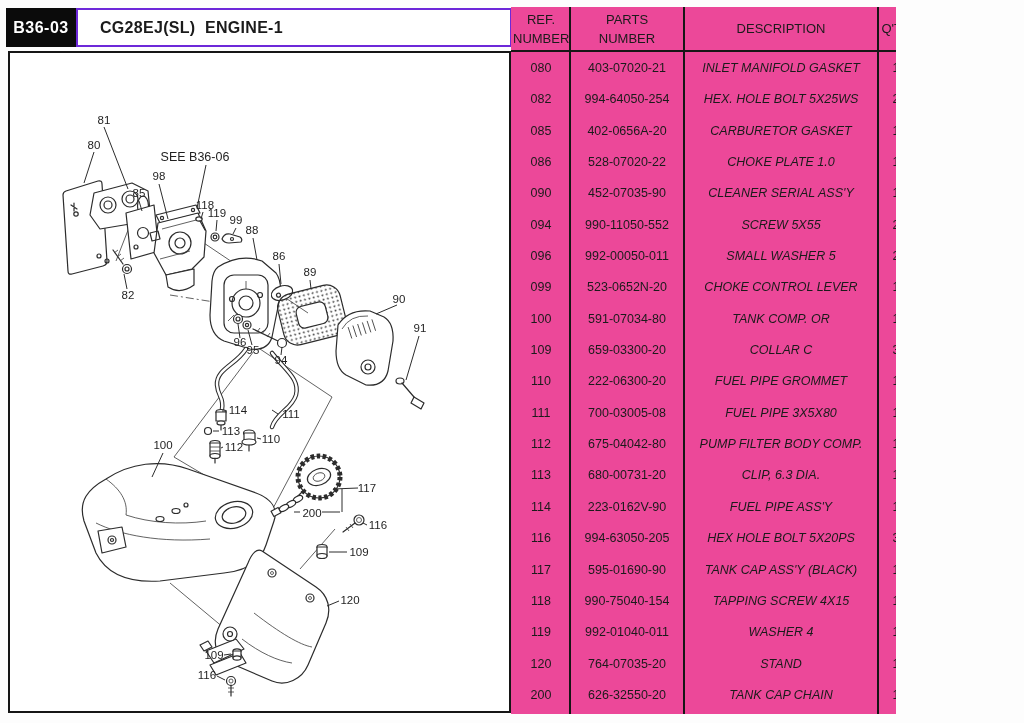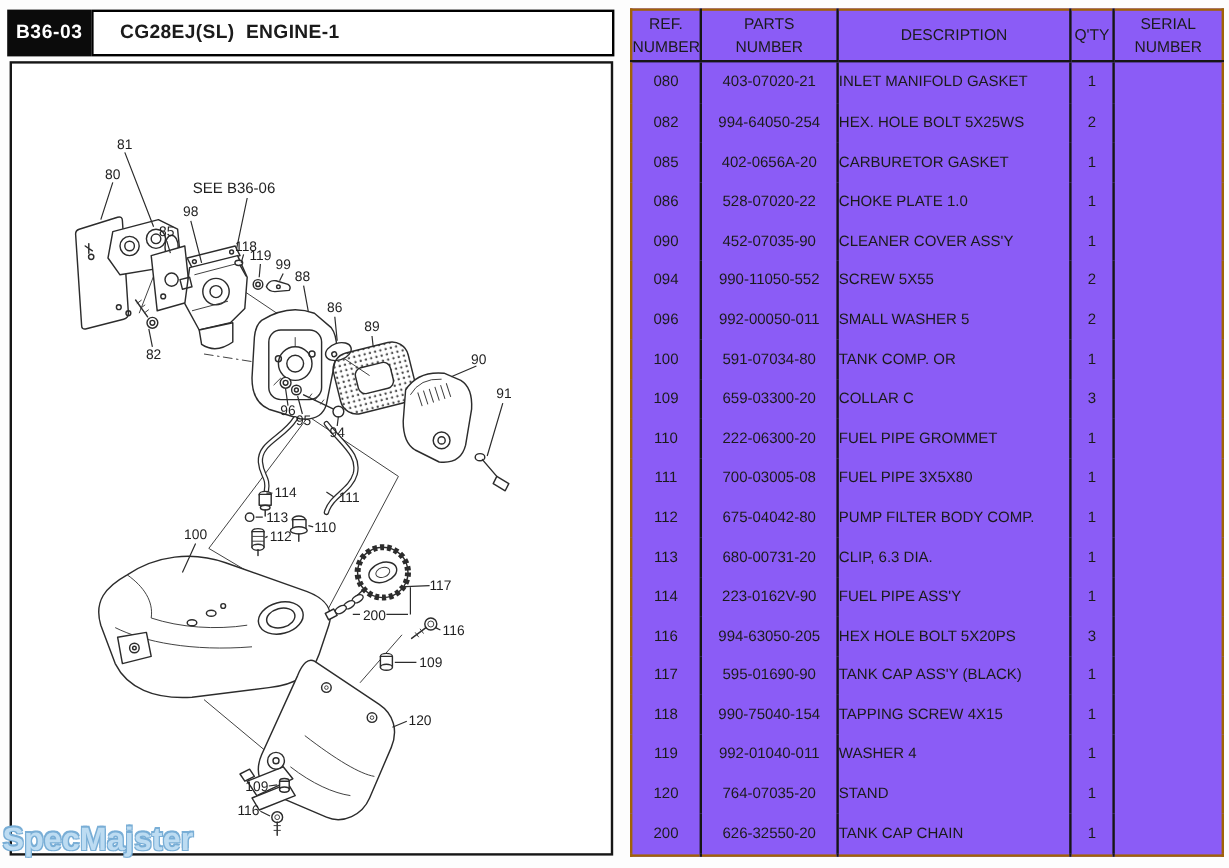--- a/index.html
+++ b/index.html
@@ -1,49 +1,49 @@
 <!DOCTYPE html>
 <html><head>
 <meta charset="utf-8">
 <style>
   html,body{margin:0;padding:0;background:#fdfdfd;}
-  .page{position:relative;width:1024px;height:723px;background:#fdfdfd;overflow:hidden;
+  .page{position:relative;width:896px;height:723px;background:#fdfdfd;overflow:hidden;
         font-family:"Liberation Sans",sans-serif;color:#1b1b1b;}
   
   .code-box{position:absolute;left:6px;top:8px;width:70px;height:39px;background:#0b0b0b;
             color:#fff;font-weight:bold;font-size:16px;display:flex;align-items:center;
             justify-content:center;letter-spacing:.5px;}
   .title-box{position:absolute;left:76px;top:8px;width:436px;height:39px;background:#fff;
-             border:2px solid #000000;box-sizing:border-box;display:flex;align-items:center;
+             border:2px solid #6d28d9;box-sizing:border-box;display:flex;align-items:center;
              padding-left:22px;font-weight:bold;font-size:16px;white-space:pre;letter-spacing:.3px;}
   
   .diagram-box{position:absolute;left:8px;top:51px;width:503px;height:662px;
                border:2px solid #161616;box-sizing:border-box;background:#fff;}
   .diagram-box svg{display:block;width:499px;height:658px;}
   svg .ln{fill:none;stroke:#2c2c2c;stroke-width:1.2;stroke-linejoin:round;stroke-linecap:round;}
   svg .thin{fill:none;stroke:#3a3a3a;stroke-width:.8;stroke-linejoin:round;}
   svg .ld{fill:none;stroke:#2c2c2c;stroke-width:1;}
   svg .fillw{fill:#fff;stroke:#2c2c2c;stroke-width:1.2;stroke-linejoin:round;}
   svg text{font:11.5px "Liberation Sans",sans-serif;fill:#1f1f1f;}
   svg text.see{font-size:12.5px;}
   
   .watermark{position:absolute;left:2px;top:684px;z-index:5;font-size:27px;font-weight:bold;
              color:#bddcf2;letter-spacing:0;
              text-shadow:1px 1px 0 #79aed6,-1px -1px 0 #79aed6,1px -1px 0 #79aed6,-1px 1px 0 #79aed6;}
   
-  table.parts{position:absolute;left:525px;top:7px;width:493px;height:707px;
-              border-collapse:collapse;table-layout:fixed;background:#8b5cf6;
-              border:2px solid #a16207;}
+  table.parts{position:absolute;left:511px;top:7px;width:493px;height:707px;
+              border-collapse:collapse;table-layout:fixed;background:#ec4899;
+              border:2px solid #ec4899;}
   table.parts th{font-weight:normal;font-size:13px;vertical-align:middle;text-align:center;
                  border-bottom:2px solid #161616;padding:0;height:41px;line-height:1.45;}
   table.parts td{padding:0;font-size:12.5px;line-height:17px;height:17px;
                  white-space:nowrap;overflow:hidden;}
   .bL{border-left:2px solid #161616;}
   td.col-ref,td.col-part,td.col-qty{text-align:center;}
-  td.col-desc{text-align:left;padding-left:8px;}
+  td.col-desc{text-align:center;padding-left:8px;font-style:italic;}
   tbody.fill td{height:auto;}
 </style>
 </head>
 <body>
 
 <div class="page">
 
   <div class="code-box">
     <span>B36-03</span>
   </div>
@@ -286,21 +286,20 @@
           <text x="302" y="464" text-anchor="middle">200</text>
           <text x="368" y="476" text-anchor="middle">116</text>
           <text x="349" y="503" text-anchor="middle">109</text>
           <text x="340" y="551" text-anchor="middle">120</text>
           <text x="204" y="606" text-anchor="middle">109</text>
           <text x="197" y="626" text-anchor="middle">116</text>
         </g>
     </svg>
   </div>
 
-  <div class="watermark">SpecMajster</div>
 
   <table class="parts">
     <colgroup>
       <col style="width:58px">
         <col style="width:114px">
         <col style="width:194px">
       <col style="width:36px">
         <col style="width:91px">
     </colgroup>
     <thead>
@@ -346,36 +345,43 @@
         <tr>
           <td class="col-ref">086</td>
           <td class="col-part bL">528-07020-22</td>
           <td class="col-desc bL">CHOKE PLATE 1.0</td>
           <td class="col-qty bL">1</td>
           <td class="col-serial bL"></td>
         </tr>
         <tr>
           <td class="col-ref">090</td>
           <td class="col-part bL">452-07035-90</td>
-          <td class="col-desc bL">CLEANER COVER ASS'Y</td>
+          <td class="col-desc bL">CLEANER SERIAL ASS'Y</td>
           <td class="col-qty bL">1</td>
           <td class="col-serial bL"></td>
         </tr>
         <tr>
           <td class="col-ref">094</td>
           <td class="col-part bL">990-11050-552</td>
           <td class="col-desc bL">SCREW 5X55</td>
           <td class="col-qty bL">2</td>
           <td class="col-serial bL"></td>
         </tr>
         <tr>
           <td class="col-ref">096</td>
           <td class="col-part bL">992-00050-011</td>
           <td class="col-desc bL">SMALL WASHER 5</td>
           <td class="col-qty bL">2</td>
+          <td class="col-serial bL"></td>
+        </tr>
+        <tr>
+          <td class="col-ref">099</td>
+          <td class="col-part bL">523-0652N-20</td>
+          <td class="col-desc bL">CHOKE CONTROL LEVER</td>
+          <td class="col-qty bL">1</td>
           <td class="col-serial bL"></td>
         </tr>
         <tr>
           <td class="col-ref">100</td>
           <td class="col-part bL">591-07034-80</td>
           <td class="col-desc bL">TANK COMP. OR</td>
           <td class="col-qty bL">1</td>
           <td class="col-serial bL"></td>
         </tr>
         <tr>

